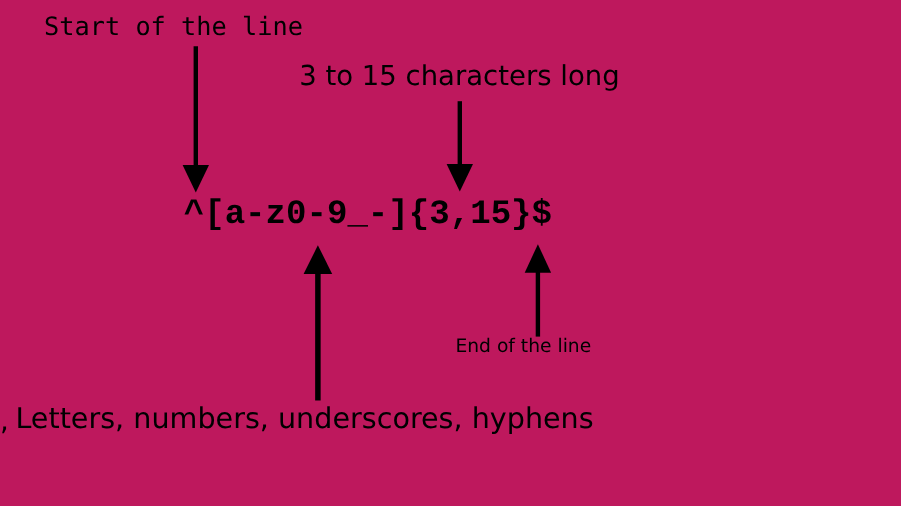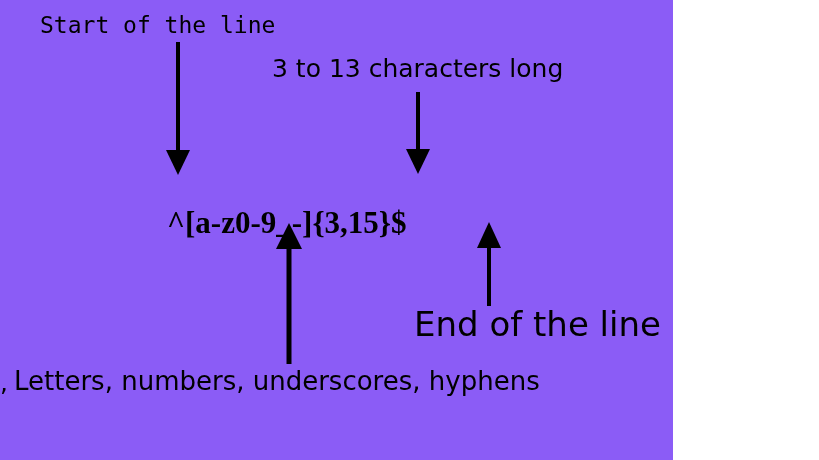--- a/index.html
+++ b/index.html
@@ -2,72 +2,71 @@
 <html><head>
 <meta charset="utf-8">
 <style>
   html, body {
     margin: 0;
     padding: 0;
     background: #ffffff;
   }
   #canvas {
     position: relative;
-    width: 673px;
+    width: 819px;
     height: 460px;
-    background: #8b5cf6;
+    background: #be185d;
     overflow: hidden;
     font-family: "DejaVu Sans", sans-serif;
   }
   .label {
     position: absolute;
     color: #000000;
     white-space: pre;
     line-height: 1;
   }
   .label-mono {
     font-family: "DejaVu Sans Mono", monospace;
   }
   .label-sans {
     font-family: "DejaVu Sans", sans-serif;
   }
   .regex {
     position: absolute;
-    font-family: Liberation Serif, serif;
+    font-family: Liberation Mono, monospace;
     font-weight: bold;
     color: #000000;
     white-space: pre;
     line-height: 1;
     letter-spacing: 0px;
-    margin-top: 27px;
   }
   .arrow-layer {
     position: absolute;
     left: 0;
     top: 0;
     width: 819px;
     height: 460px;
     pointer-events: none;
   }
   
   #lbl-start  { left: 40px;  top: 14px;  font-size: 23px; }
   #lbl-len    { left: 272px; top: 56px;  font-size: 25px; }
   #lbl-regex  { left: 167px; top: 180px; font-size: 31px; }
-  #lbl-end    { left: 414px; top: 307px; font-size: 34px; }
+  #lbl-end    { left: 414px; top: 307px; font-size: 17px; }
   #lbl-chars  { left: 14px;  top: 368px; font-size: 26px; }
   #clip-mark  { left: 0px;   top: 370px; font-size: 25px; color:#000; }
 </style>
 </head>
 <body>
 
 <div id="canvas">
 
   <div class="label label-mono" id="lbl-start">Start of the line</div>
 
-  <div class="label label-sans" id="lbl-len">3 to 13 characters long</div>
+  <div class="label label-sans" id="lbl-len">3 to 15 characters long</div>
 
   <div class="regex" id="lbl-regex">^[a-z0-9_-]{3,15}$</div>
 
   <div class="label label-sans" id="lbl-end">End of the line</div>
 
   <div class="label label-sans" id="clip-mark">,</div>
 
   <div class="label label-sans" id="lbl-chars">Letters, numbers, underscores, hyphens</div>
 
   <svg class="arrow-layer" viewBox="0 0 819 460" width="819" height="460">

